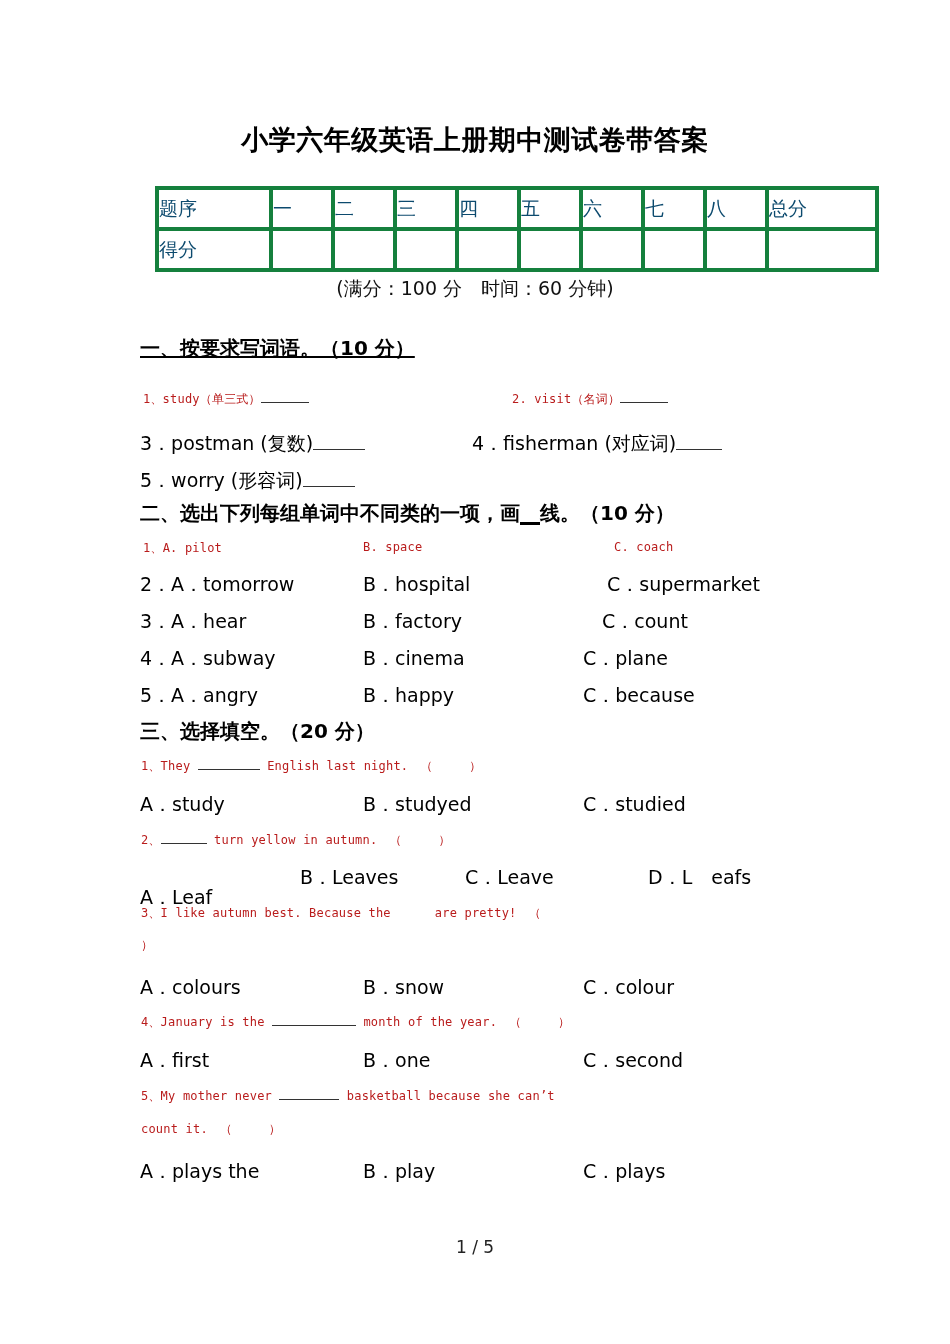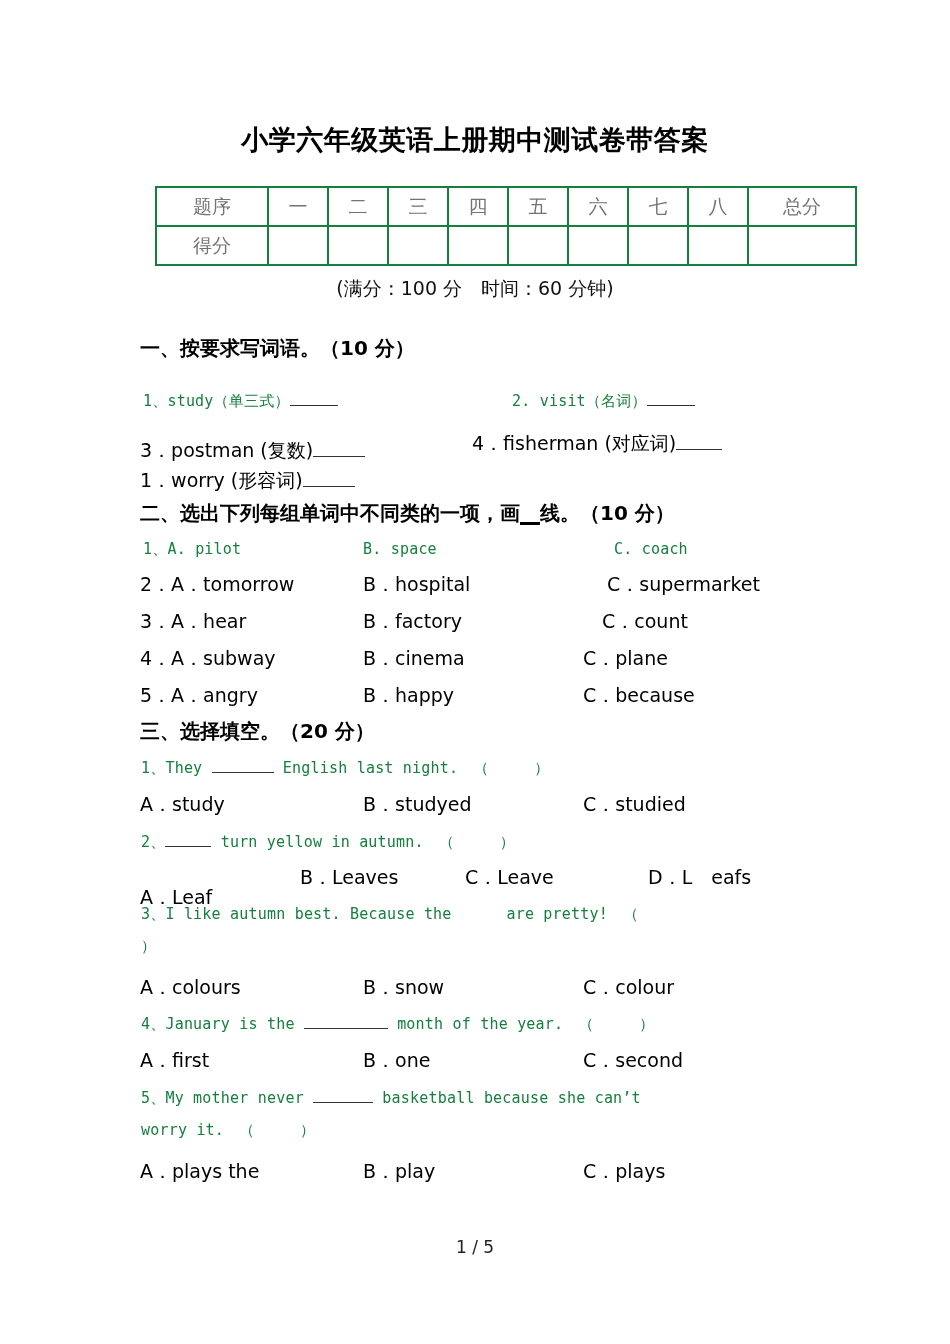--- a/index.html
+++ b/index.html
@@ -42,27 +42,27 @@
   
   .score-table {
     position: absolute;
     left: 155px;
     top: 186px;
     border-collapse: collapse;
     table-layout: fixed;
     width: 640px;
   }
   .score-table td {
-    border: 2px solid #15803d;
+    border: 4px solid #15803d;
     height: 37px;
-    text-align: center;
+    text-align: left;
     vertical-align: middle;
     font-family: "DejaVu Sans", sans-serif;
     font-size: 19px;
-    color: #737373;
+    color: #0c4a6e;
     padding: 0;
   }
   .score-table td.hdr-label { width: 110px; }
   .score-table td.num-col { width: 58px; }
   .score-table td.total-col { width: 106px; }
 
   
   .subline {
     position: absolute;
     left: 0;
@@ -91,22 +91,22 @@
   }
 
   
   .row {
     position: absolute;
     white-space: pre;
   }
   
   .thin {
     font-family: "DejaVu Sans Mono", monospace;
-    font-size: 15px;
-    color: #15803d;
+    font-size: 12px;
+    color: #b91c1c;
     letter-spacing: 0.2px;
     text-align: center;
   }
   
   .bold-sans {
     font-family: "DejaVu Sans", sans-serif;
     font-size: 19px;
     color: #000;
   }
 
@@ -169,29 +169,29 @@
       <td class="num-col"></td>
       <td class="num-col"></td>
       <td class="num-col"></td>
       <td class="total-col"></td>
     </tr>
   </tbody>
     </table>
 
   <div class="subline">(满分：100 分　时间：60 分钟)</div>
 
-  <div class="sec-head" style="top:335px;">一、按要求写词语。（10 分）</div>
+  <div class="sec-head" style="top:335px;text-decoration:underline;">一、按要求写词语。（10 分）</div>
 
   <div class="row thin" style="left:143px; top:390px;"><span>1、study（单三式）</span><span class="blank w1"></span></div>
   <div class="row thin" style="left:512px; top:390px;"><span>2. visit（名词）</span><span class="blank w1"></span></div>
 
-  <div class="row bold-sans" style="left:140px; top:430px;margin-top:7px;"><span>3．postman (复数)</span><span class="blank w2"></span></div>
+  <div class="row bold-sans" style="left:140px; top:430px;"><span>3．postman (复数)</span><span class="blank w2"></span></div>
   <div class="row bold-sans" style="left:472px; top:430px;"><span>4．fisherman (对应词)</span><span class="blank w3"></span></div>
 
-  <div class="row bold-sans" style="left:140px; top:467px;"><span>1．worry (形容词)</span><span class="blank w2"></span></div>
+  <div class="row bold-sans" style="left:140px; top:467px;"><span>5．worry (形容词)</span><span class="blank w2"></span></div>
 
   <div class="sec-head" style="top:500px;"><span>二、选出下列每组单词中不同类的一项，画</span><span class="uline">__</span><span>线。（10 分）</span></div>
 
   <div class="col thin" style="left:143px; top:540px;"><span>1、</span><span>A. pilot</span></div>
   <div class="col thin" style="left:363px; top:540px;">B. space</div>
   <div class="col thin" style="left:614px; top:540px;">C. coach</div>
 
   <div class="col bold-sans" style="left:140px; top:572px;"><span>2．</span><span>A．tomorrow</span></div>
   <div class="col bold-sans" style="left:363px; top:572px;">B．hospital</div>
   <div class="col bold-sans" style="left:583px; top:572px;margin-left:24px;">C．supermarket</div>
@@ -226,20 +226,20 @@
   <div class="col bold-sans" style="left:140px; top:975px;">A．colours</div>
   <div class="col bold-sans" style="left:363px; top:975px;">B．snow</div>
   <div class="col bold-sans" style="left:583px; top:975px;">C．colour</div>
 
   <div class="row thin" style="left:141px; top:1013px;"><span>4、January is the </span><span class="blank w6"></span><span> month of the year.　（　　　）</span></div>
   <div class="col bold-sans" style="left:140px; top:1048px;">A．first</div>
   <div class="col bold-sans" style="left:363px; top:1048px;">B．one</div>
   <div class="col bold-sans" style="left:583px; top:1048px;">C．second</div>
 
   <div class="row thin" style="left:141px; top:1087px;"><span>5、My mother never </span><span class="blank w7"></span><span> basketball because she can’t</span></div>
-  <div class="row thin" style="left:141px; top:1121px;">worry it.　（　　　）</div>
+  <div class="row thin" style="left:141px; top:1121px;">count it.　（　　　）</div>
   <div class="col bold-sans" style="left:140px; top:1159px;">A．plays the</div>
   <div class="col bold-sans" style="left:363px; top:1159px;">B．play</div>
   <div class="col bold-sans" style="left:583px; top:1159px;">C．plays</div>
 
   <div class="footer">1 / 5</div>
 
 </div>
 
 </body></html>

